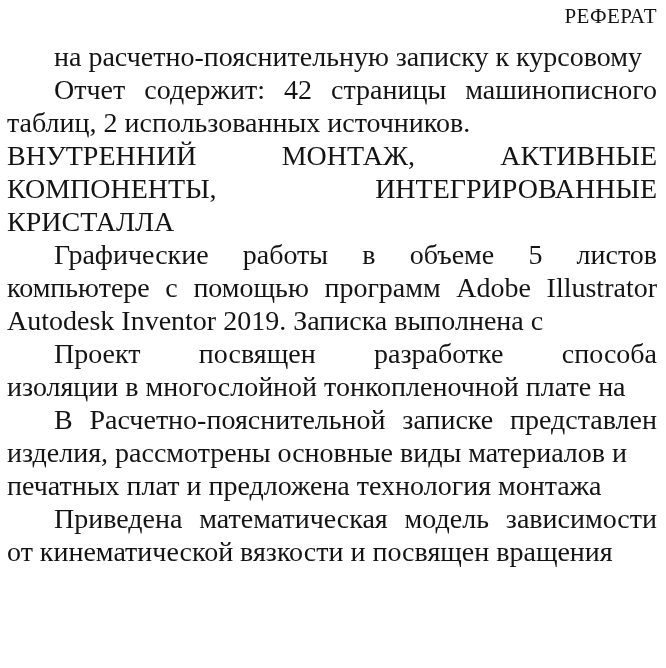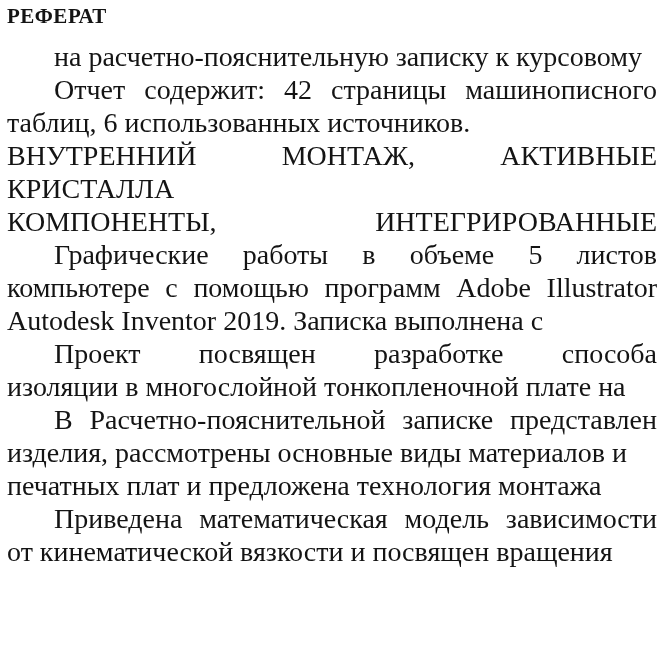--- a/index.html
+++ b/index.html
@@ -16,23 +16,23 @@
   }
   .doc {
     box-sizing: border-box;
     width: 666px;
     height: 668px;
     padding: 0 9px 0 7px;
   }
   .title {
     margin: 0 0 7px 0;
     font-size: 21px;
-    font-weight: bold;
+    font-weight: normal;
     line-height: 33px;
-    text-align: left;
+    text-align: right;
     letter-spacing: 0.5px;
   }
   .para {
     margin: 0;
   }
   .line {
     font-size: 28px;
     line-height: 33px;
     height: 33px;
     overflow: hidden;
@@ -50,26 +50,26 @@
 <body>
 
 <div class="doc">
   <h1 class="title">РЕФЕРАТ</h1>
   <div>
       <div class="para">
         <div class="line first">на расчетно-пояснительную записку к курсовому проекту на тему:</div>
       </div>
       <div class="para">
         <div class="line first justify">Отчет содержит: 42 страницы машинописного текста, 20 рисунков, 8</div>
-        <div class="line">таблиц, 6 использованных источников.</div>
+        <div class="line">таблиц, 2 использованных источников.</div>
       </div>
       <div class="para">
         <div class="line justify">ВНУТРЕННИЙ МОНТАЖ, АКТИВНЫЕ КОМПОНЕНТЫ, ПАССИВНЫЕ</div>
+        <div class="line justify">КОМПОНЕНТЫ, ИНТЕГРИРОВАННЫЕ КОМПОНЕНТЫ, МОНТАЖ</div>
         <div class="line">КРИСТАЛЛА</div>
-        <div class="line justify">КОМПОНЕНТЫ, ИНТЕГРИРОВАННЫЕ КОМПОНЕНТЫ, МОНТАЖ</div>
       </div>
       <div class="para">
         <div class="line first justify">Графические работы в объеме 5 листов выполнены на персональном</div>
         <div class="line justify">компьютере с помощью программ Adobe Illustrator 2019, CorelDRAW 2019,</div>
         <div class="line">Autodesk Inventor 2019. Записка выполнена с использованием среды Word.</div>
       </div>
       <div class="para">
         <div class="line first justify">Проект посвящен разработке способа формирования межслойной</div>
         <div class="line">изоляции в многослойной тонкопленочной плате на керамическом основании.</div>
       </div>

